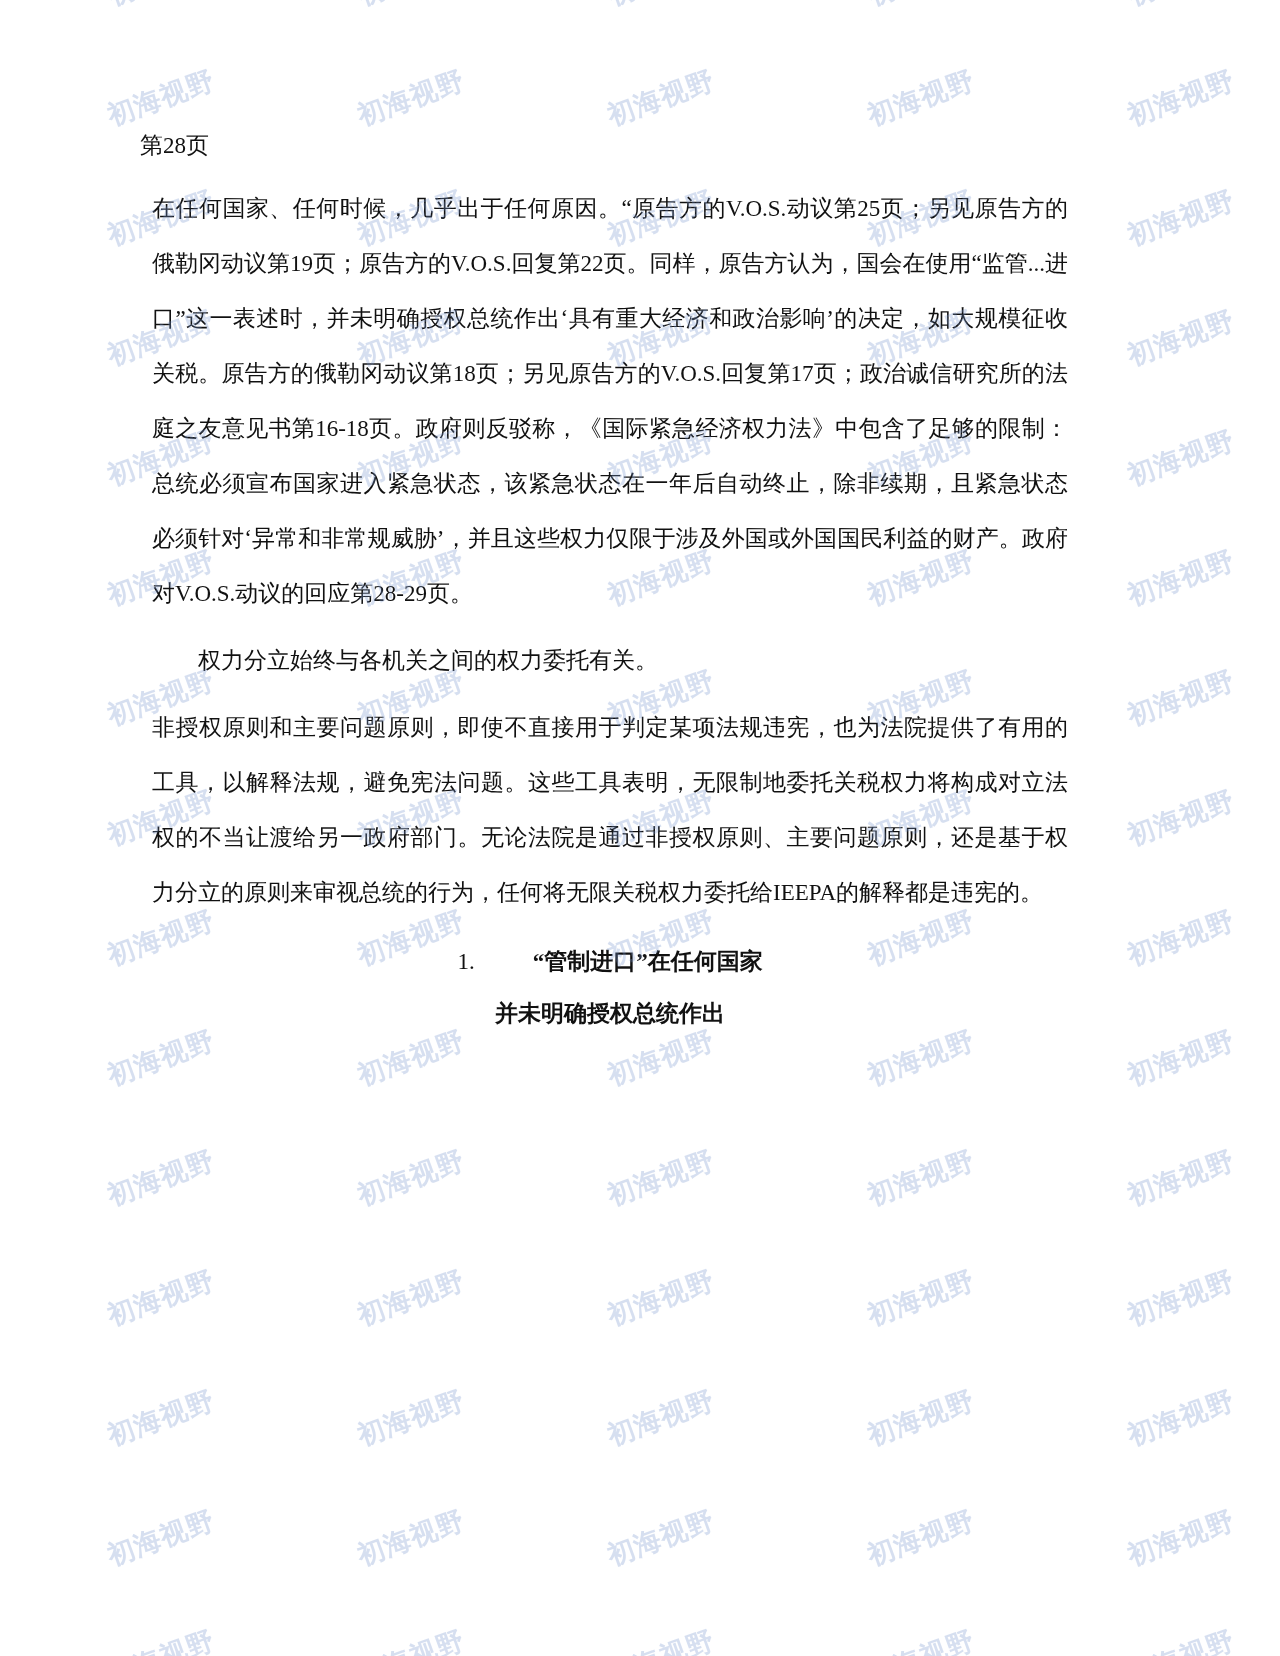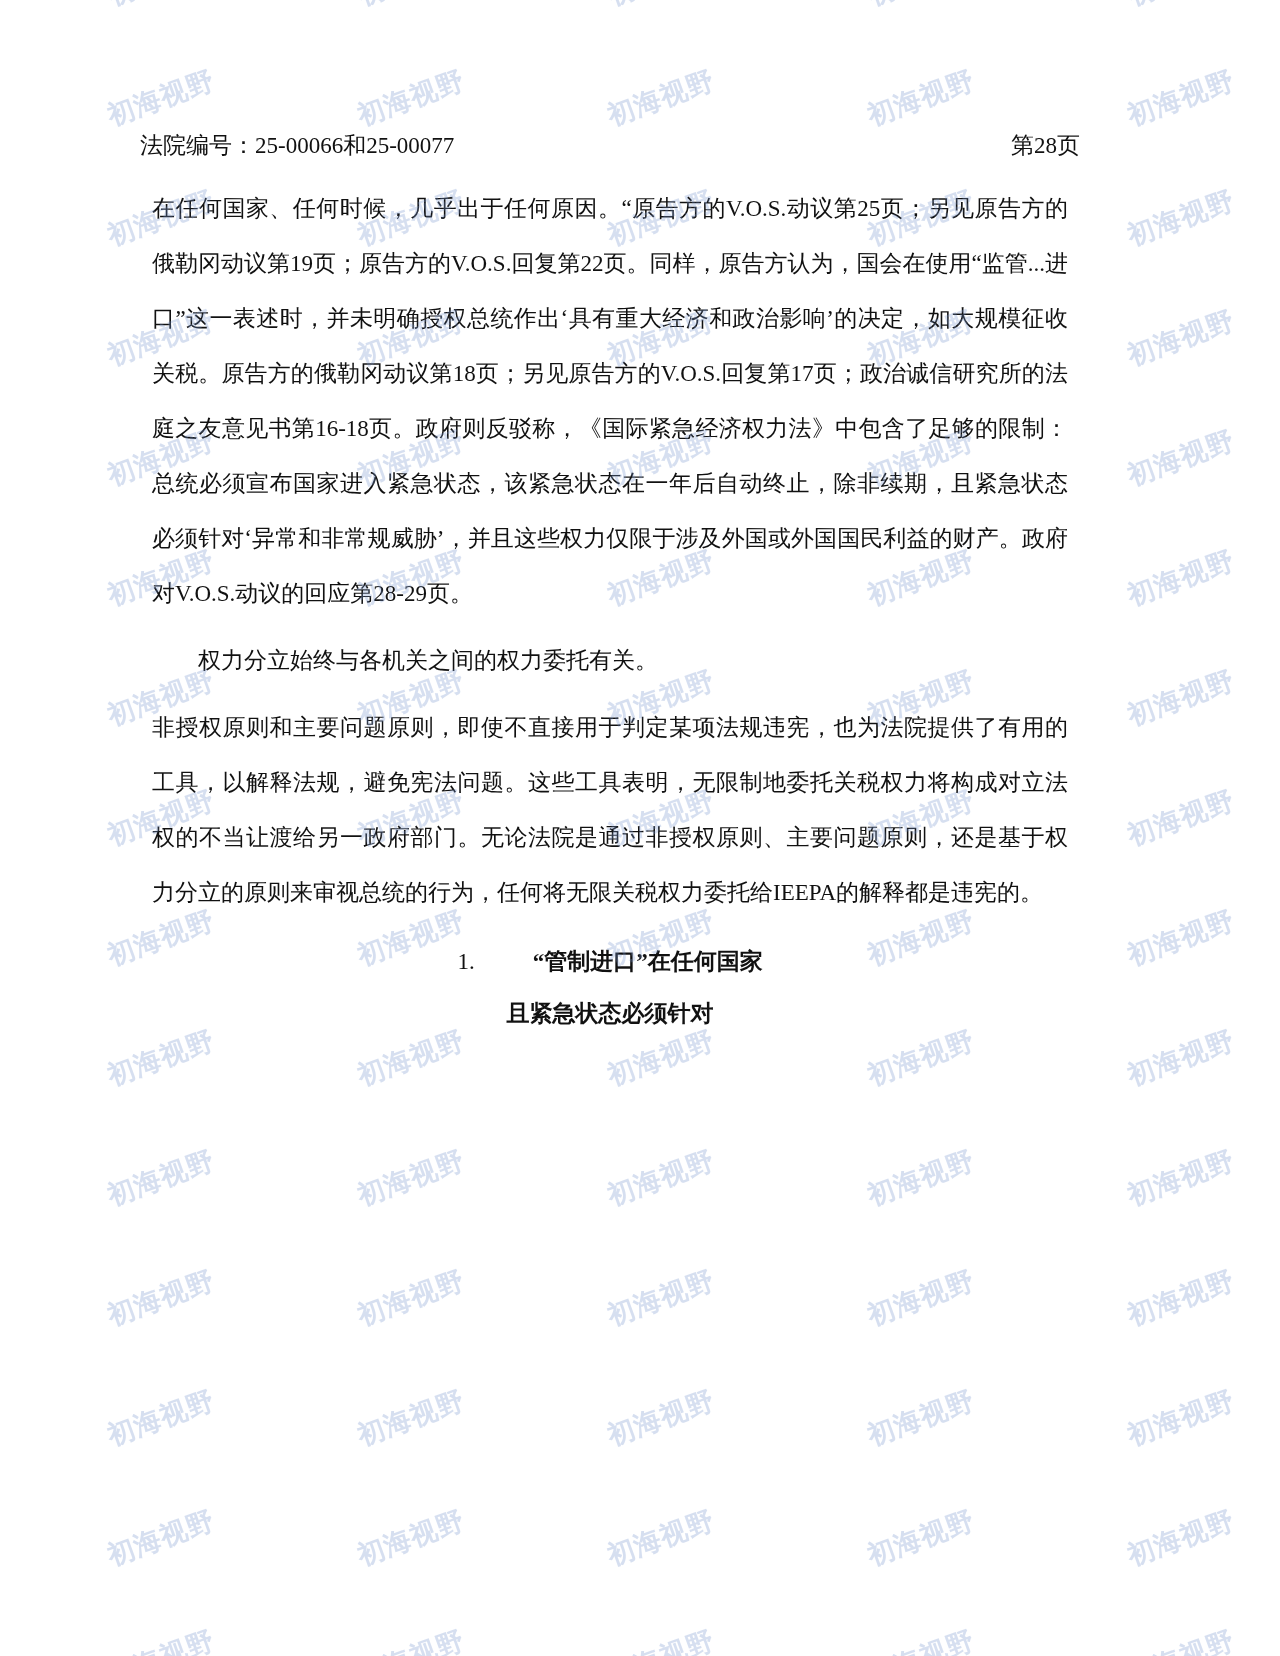--- a/index.html
+++ b/index.html
@@ -81,36 +81,35 @@
   }
 </style>
 </head>
 <body>
 
 <div class="page">
 
   <div class="content">
 
     <div class="header-row">
-      <div class="header-left">法院编号：25-00066和25-00077</div>
       <div class="header-right">第28页</div>
     </div>
 
     <p class="body-par">在任何国家、任何时候，几乎出于任何原因。“原告方的V.O.S.动议第25页；另见原告方的俄勒冈动议第19页；原告方的V.O.S.回复第22页。同样，原告方认为，国会在使用“监管...进口”这一表述时，并未明确授权总统作出‘具有重大经济和政治影响’的决定，如大规模征收关税。原告方的俄勒冈动议第18页；另见原告方的V.O.S.回复第17页；政治诚信研究所的法庭之友意见书第16-18页。政府则反驳称，《国际紧急经济权力法》中包含了足够的限制：总统必须宣布国家进入紧急状态，该紧急状态在一年后自动终止，除非续期，且紧急状态必须针对‘异常和非常规威胁’，并且这些权力仅限于涉及外国或外国国民利益的财产。政府对V.O.S.动议的回应第28-29页。</p>
 
     <p class="body-par indent">权力分立始终与各机关之间的权力委托有关。</p>
 
     <p class="body-par">非授权原则和主要问题原则，即使不直接用于判定某项法规违宪，也为法院提供了有用的工具，以解释法规，避免宪法问题。这些工具表明，无限制地委托关税权力将构成对立法权的不当让渡给另一政府部门。无论法院是通过非授权原则、主要问题原则，还是基于权力分立的原则来审视总统的行为，任何将无限关税权力委托给IEEPA的解释都是违宪的。</p>
 
     <div class="num-heading">
       <span class="num">1.</span>
       <span>“管制进口”在任何国家</span>
     </div>
 
-    <div class="sub-heading">且紧急状态必须针对</div>
+    <div class="sub-heading">并未明确授权总统作出</div>
 
 
   </div>
 
   <div class="watermark-layer">
       <span class="wm" style="left: 105px; top: -40px;">初海视野</span>
       <span class="wm" style="left: 355px; top: -40px;">初海视野</span>
       <span class="wm" style="left: 605px; top: -40px;">初海视野</span>
       <span class="wm" style="left: 865px; top: -40px;">初海视野</span>
       <span class="wm" style="left: 1125px; top: -40px;">初海视野</span>

